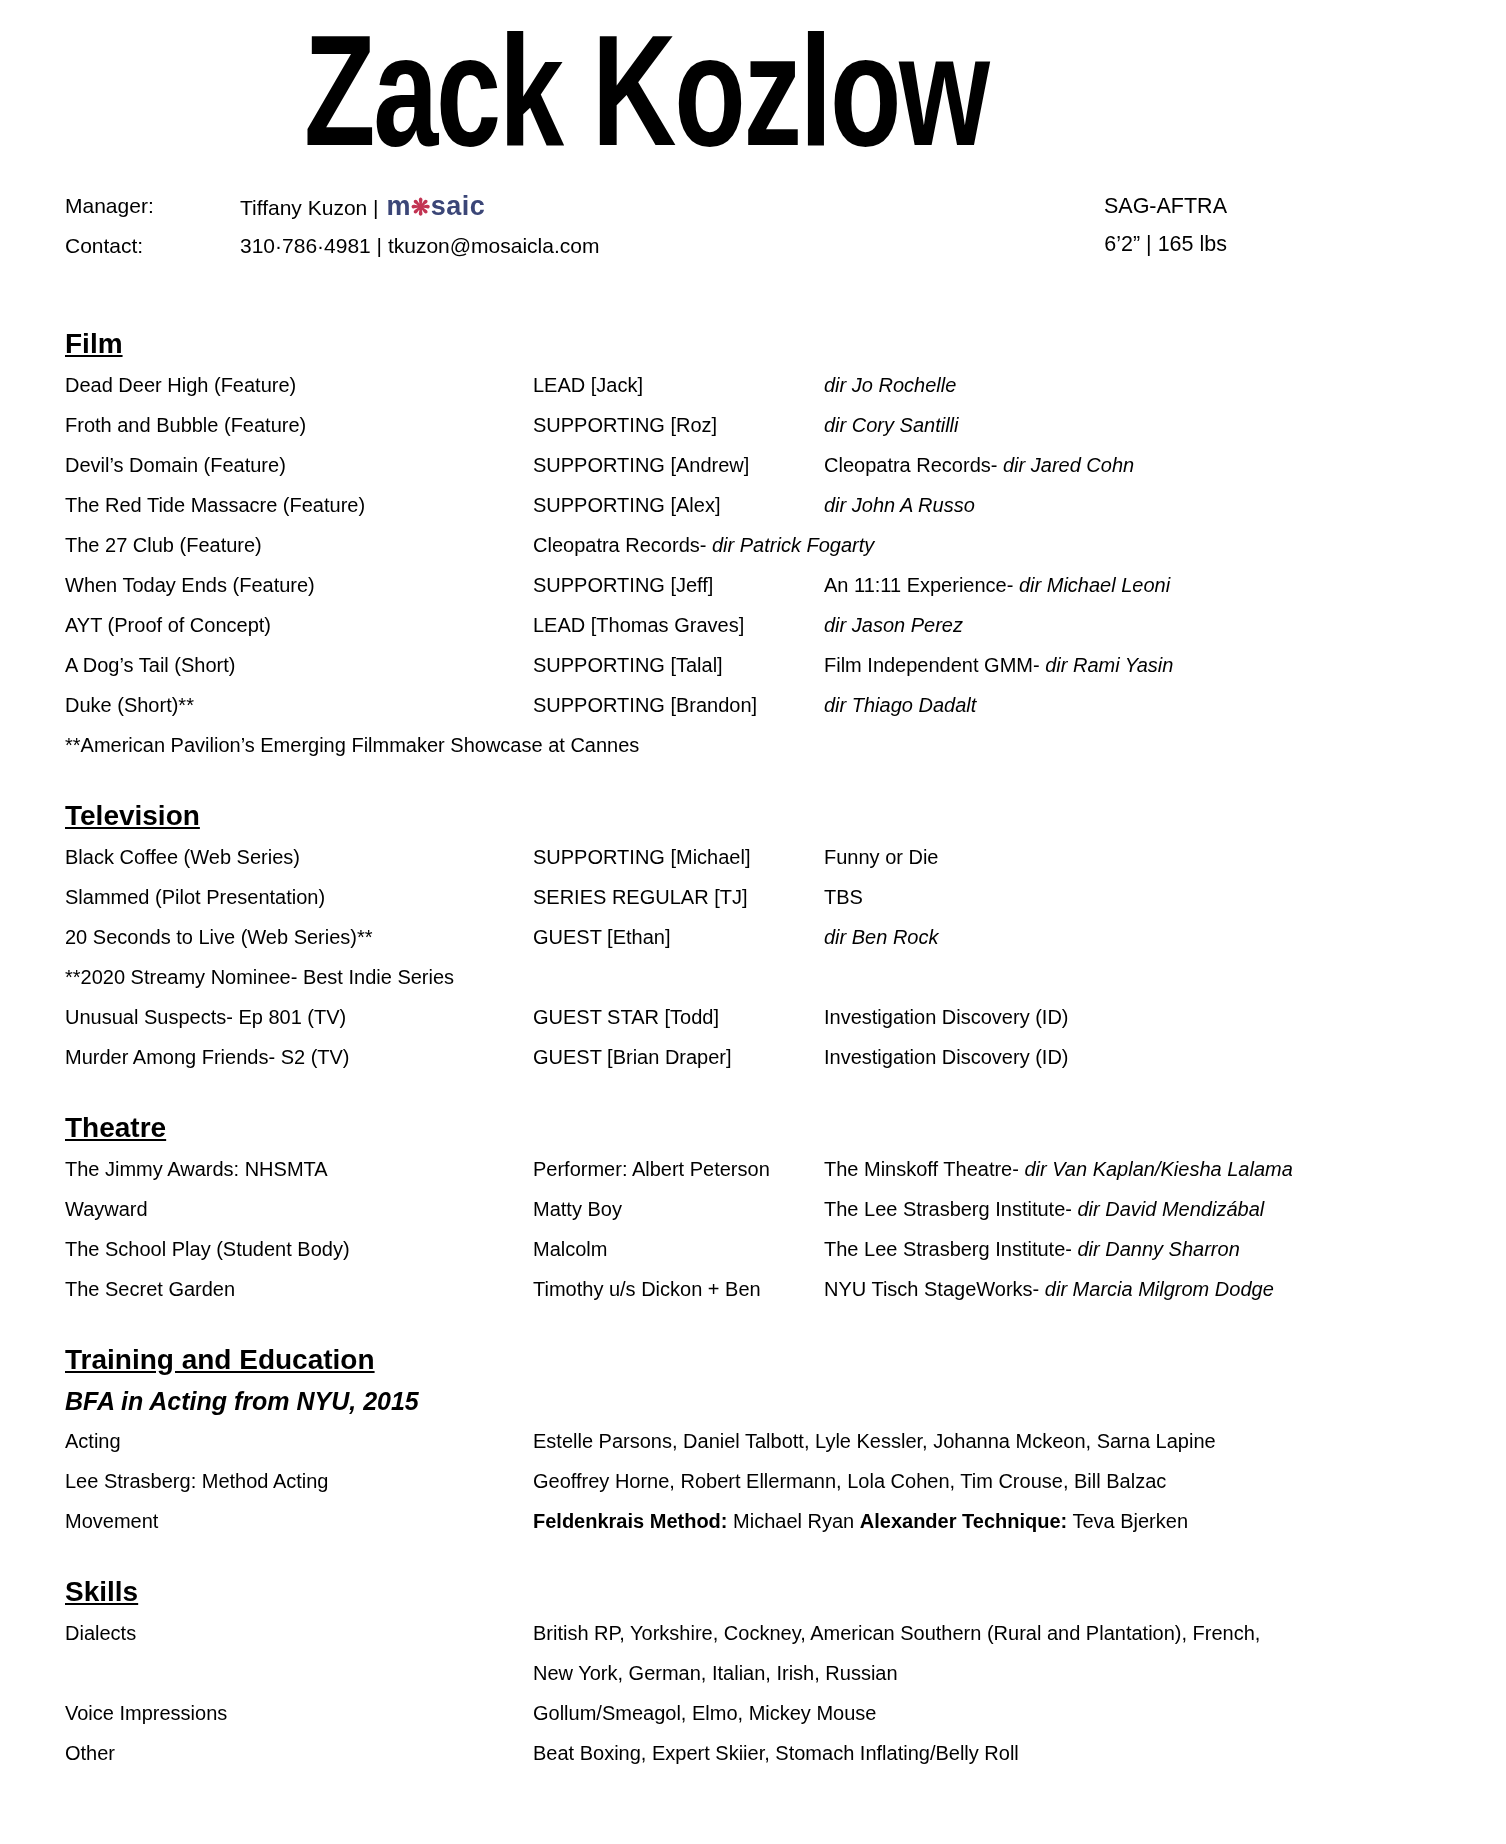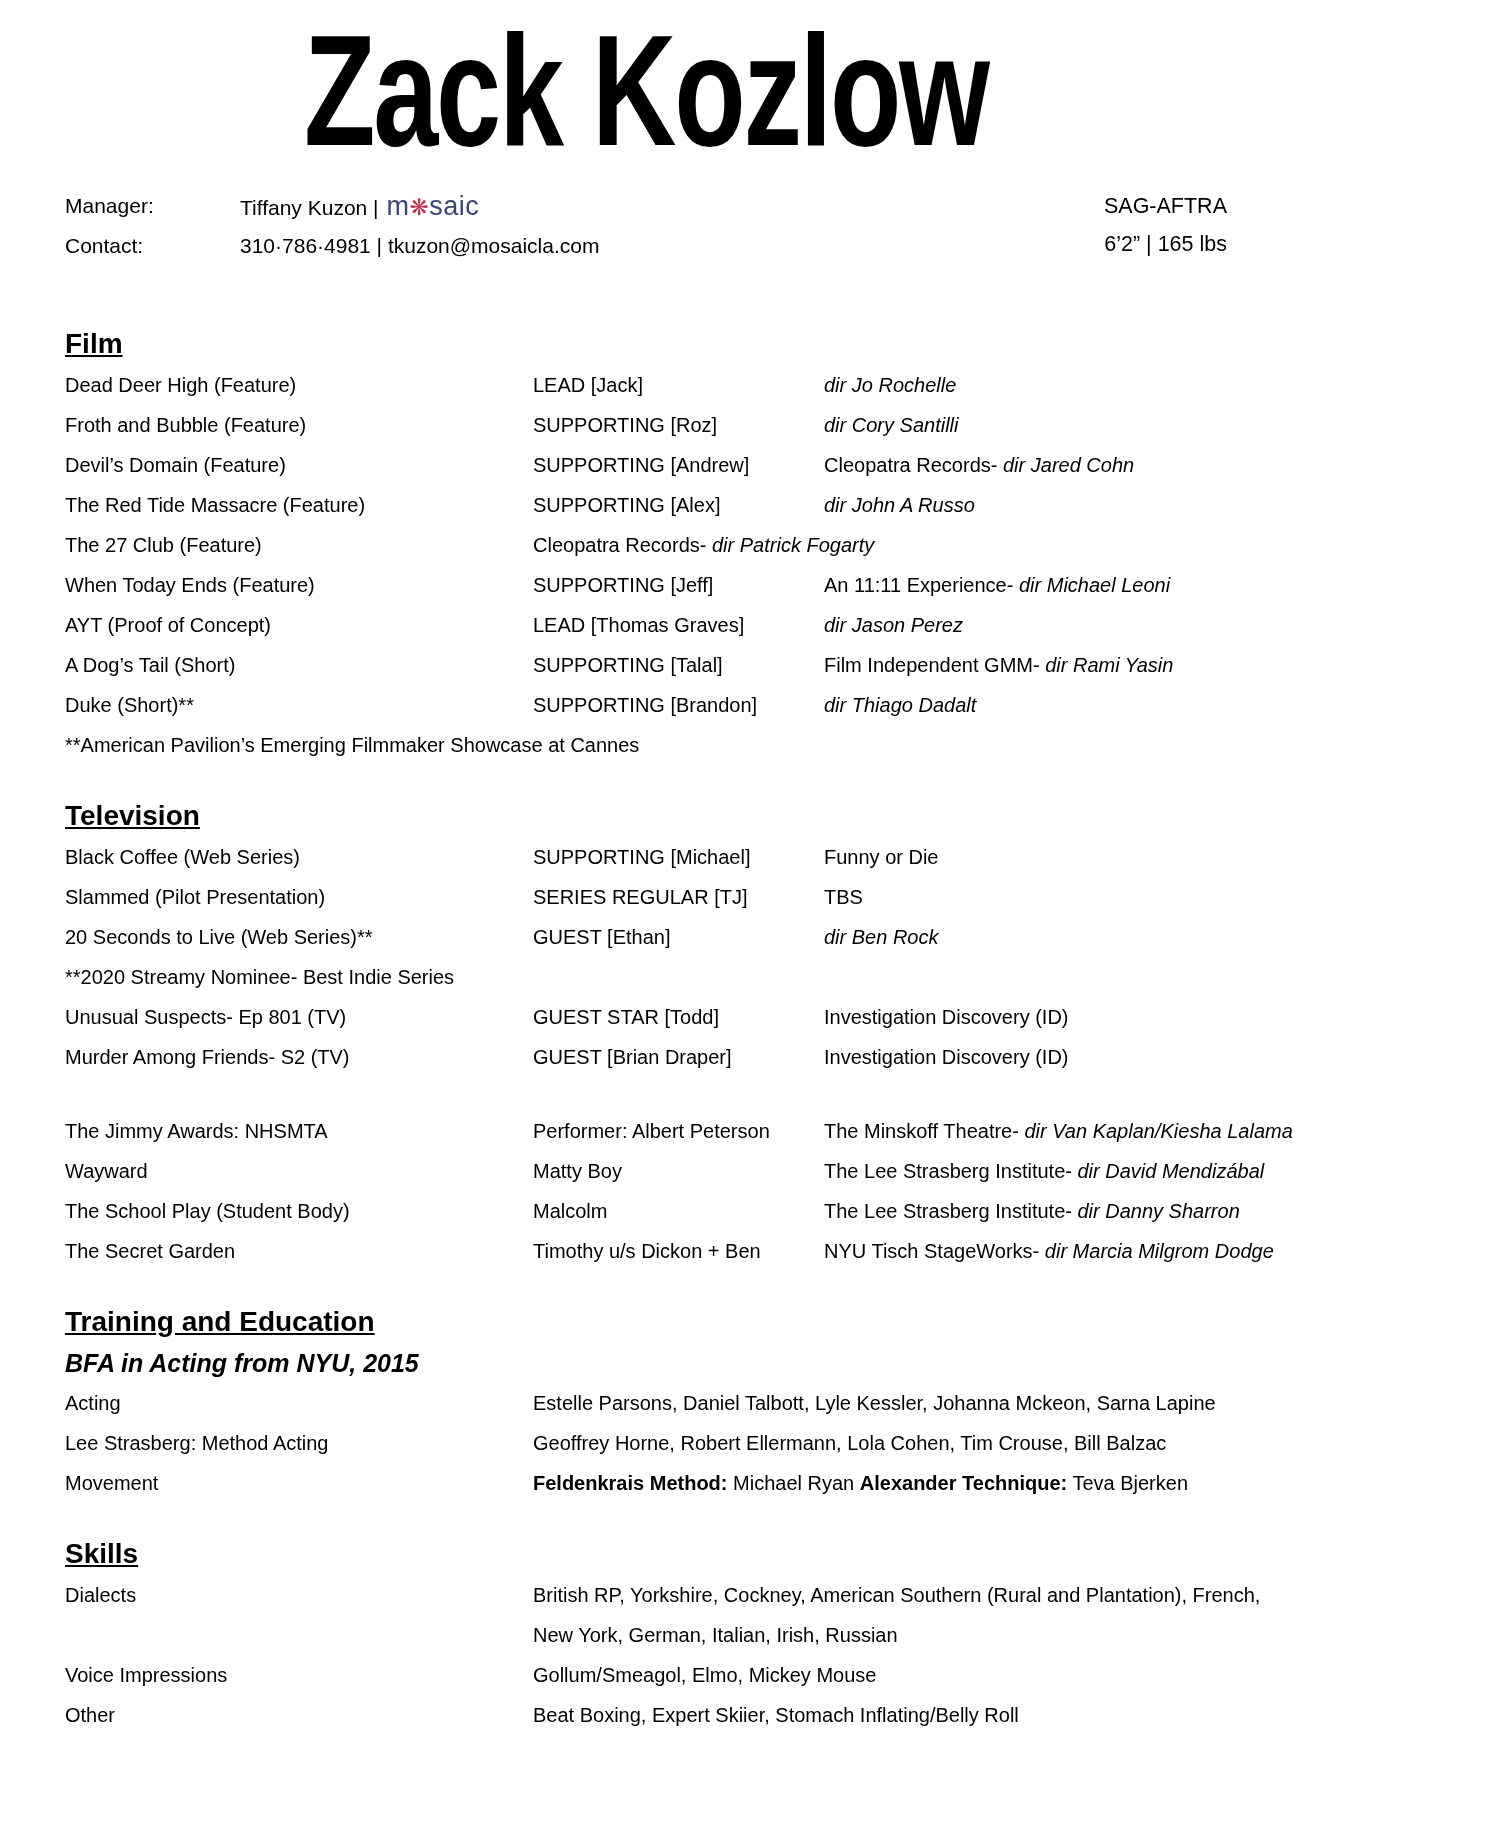--- a/index.html
+++ b/index.html
@@ -33,21 +33,21 @@
     align-items: flex-start;
     margin-top: 16px;
     font-size: 21px;
   }
   .hgrid {
     display: grid;
     grid-template-columns: 175px auto;
     line-height: 38px;
   }
   .hval { white-space: nowrap; }
-  .mosaic-logo { font-size: 27px; font-weight: 400; letter-spacing: 0.5px; margin-left: 8px; margin-top: 28px; }
+  .mosaic-logo { font-size: 27px; font-weight: 700; letter-spacing: 0.5px; margin-left: 8px; margin-top: 28px; }
   .logo-star { font-size: 23px; }
   .header-right { text-align: right; font-weight: 400; line-height: 38px; font-size: 21.5px; }
 
   
   .section { margin-top: 34px; }
   .section-film { margin-top: 62px; }
   .section-heading { font-size: 28px; font-weight: 700; margin: 0 0 4px 0; line-height: 34px; text-decoration: underline; }
   .subheading { font-size: 25px; font-weight: 700; font-style: italic; margin: 0; line-height: 40px; }
 
   .row {
@@ -176,20 +176,21 @@
 
   <div class="row credit-row">
     <span class="c1">Murder Among Friends- S2 (TV)</span>
     <span class="c2">GUEST [Brian Draper]</span>
     <span class="c3"><span class="venue">Investigation Discovery (ID)</span><span class="dir"></span></span>
   </div>
 </div>
   </section>
 
   <section class="section">
+    <h2 class="section-heading">Theatre</h2>
     <div class="rows" id="theatre-rows">
   <div class="row credit-row">
     <span class="c1">The Jimmy Awards: NHSMTA</span>
     <span class="c2">Performer: Albert Peterson</span>
     <span class="c3"><span class="venue">The Minskoff Theatre- </span><span class="dir">dir Van Kaplan/Kiesha Lalama</span></span>
   </div>
 
   <div class="row credit-row">
     <span class="c1">Wayward</span>
     <span class="c2">Matty Boy</span>

